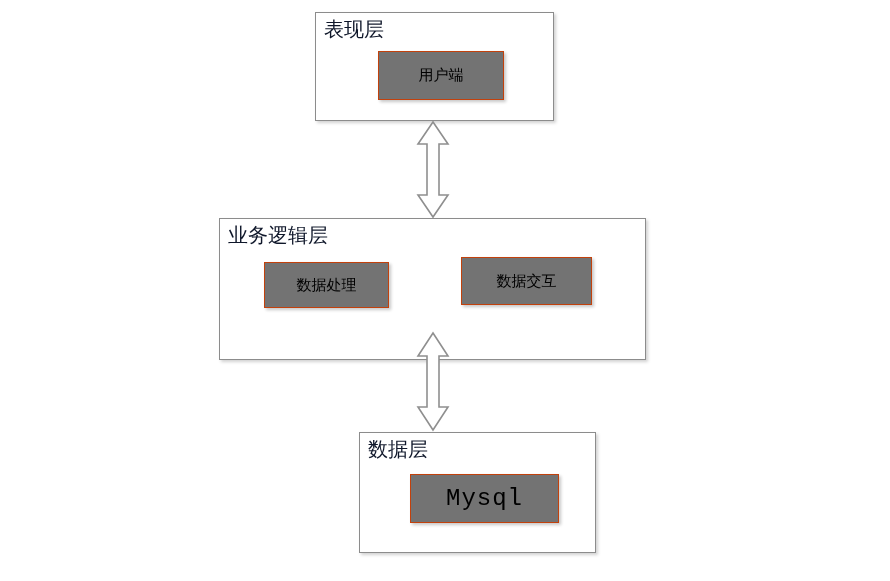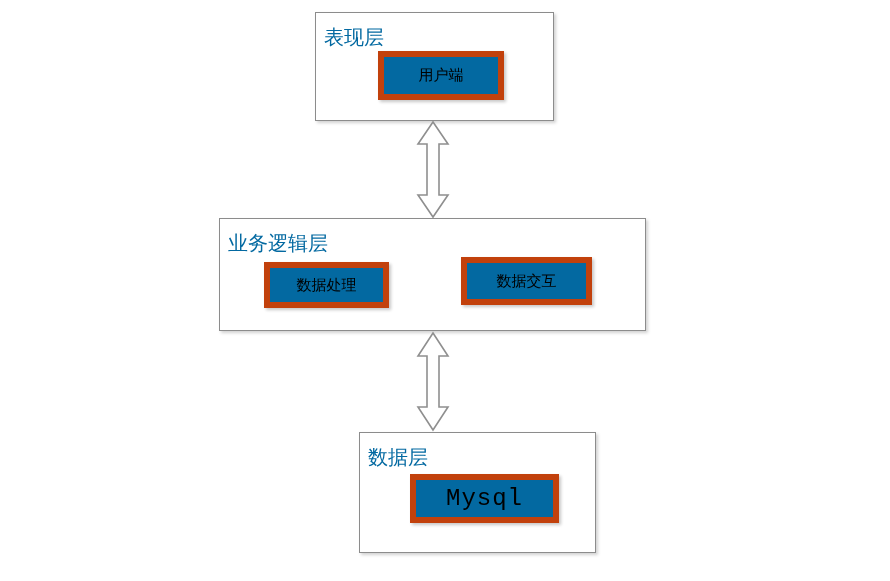--- a/index.html
+++ b/index.html
@@ -20,34 +20,34 @@
   .layer-box {
     position: absolute;
     box-sizing: border-box;
     background: #ffffff;
     border: 1px solid #8c8c8c;
     box-shadow: 2px 2px 3px rgba(0,0,0,0.18);
   }
   .layer-title {
     position: absolute;
     left: 8px;
-    top: 10px;
+    top: 2px;
     font-size: 20px;
     line-height: 28px;
-    color: #0369a1;
+    color: #0f172a;
     white-space: nowrap;
     font-family: "Liberation Serif", "DejaVu Serif", serif;
   }
 
   
   .comp-box {
     position: absolute;
     box-sizing: border-box;
-    background: #0369a1;
-    border: 6px solid #c2410c;
+    background: #737373;
+    border: 1px solid #c2410c;
     box-shadow: 2px 2px 3px rgba(0,0,0,0.22);
     display: flex;
     align-items: center;
     justify-content: center;
   }
   .comp-label {
     font-size: 15px;
     color: #000000;
     white-space: nowrap;
     font-family: "Liberation Serif", "DejaVu Serif", serif;
@@ -78,21 +78,21 @@
       <span class="comp-label">用户端</span>
     </div>
   </div>
 
   <div class="arrow-connector" style="left:415px; top:120px; width:36px; height:99px;">
     <svg width="36" height="99" viewBox="0 0 36 99">
       <polygon points="18,2 33,24 24,24 24,75 33,75 18,97 3,75 12,75 12,24 3,24" fill="#ffffff" stroke="#8f8f8f" stroke-width="1.6" stroke-linejoin="miter"></polygon>
     </svg>
   </div>
 
-  <div class="layer-box" style="left:219px; top:218px; width:427px; height:113px;padding-left:23px;">
+  <div class="layer-box" style="left:219px; top:218px; width:427px; height:142px;padding-left:23px;">
     <div class="layer-title">业务逻辑层</div>
 
     <div class="comp-box" style="left:44px; top:43px; width:125px; height:46px;">
       <span class="comp-label">数据处理</span>
     </div>
 
     <div class="comp-box" style="left:241px; top:38px; width:131px; height:48px;">
       <span class="comp-label">数据交互</span>
     </div>
   </div>

